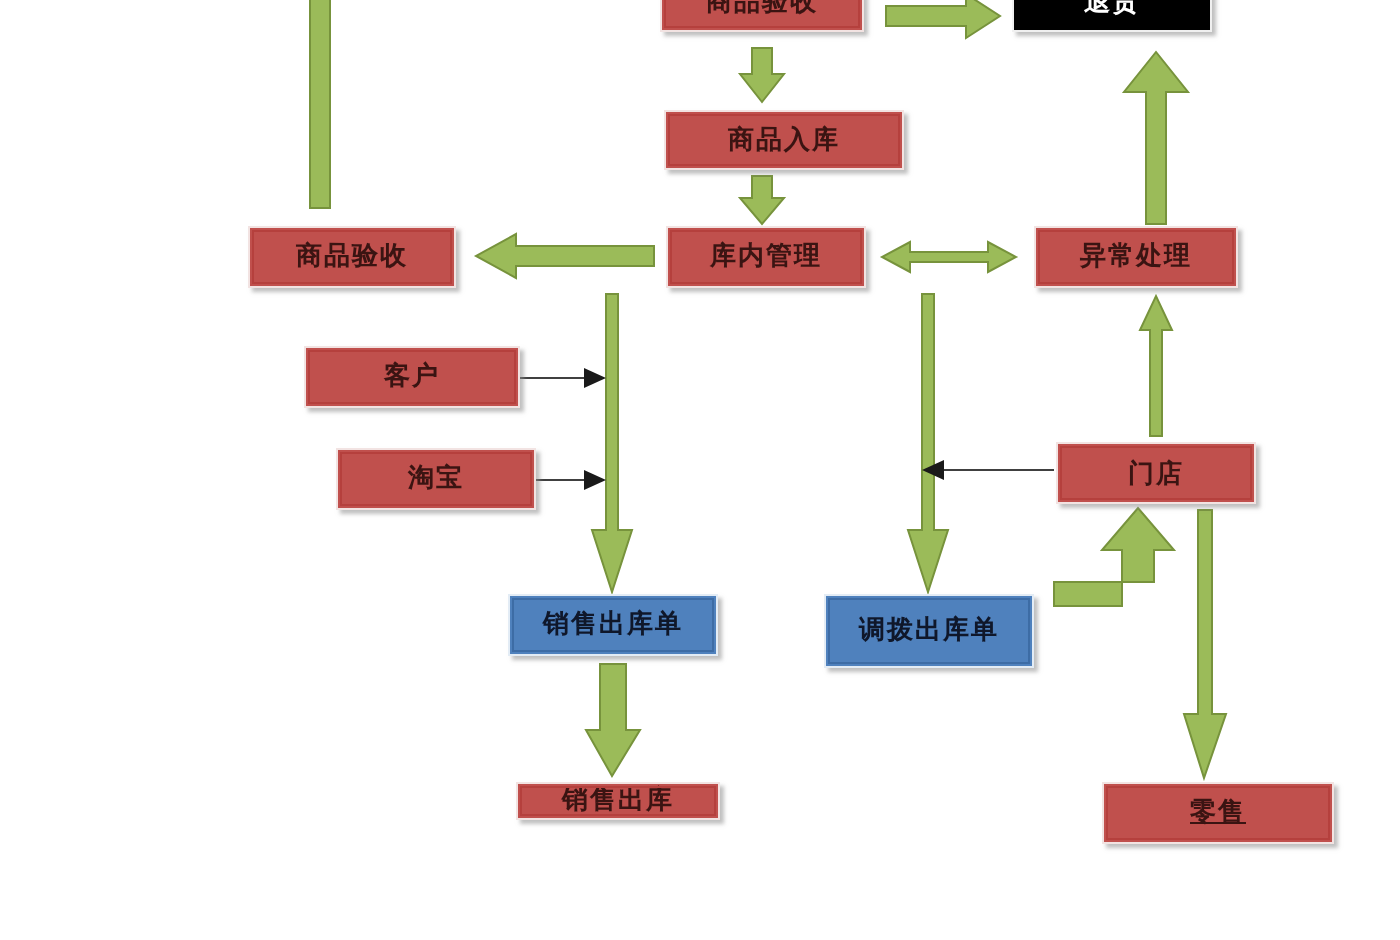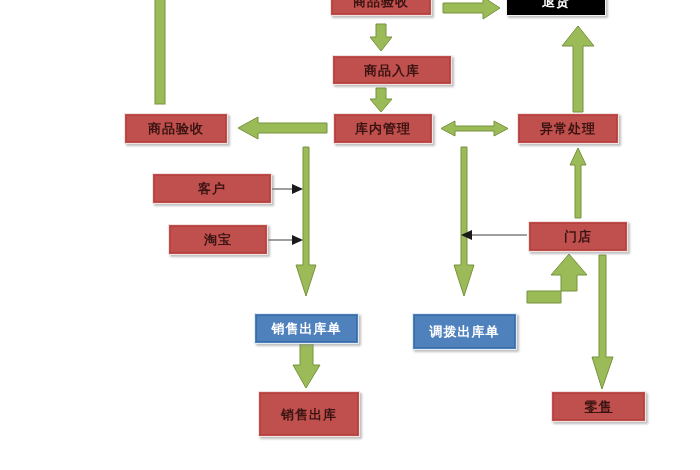--- a/index.html
+++ b/index.html
@@ -35,25 +35,24 @@
 
   .node.red {
     background: #c0504d;
     color: #3a1412;
     border: 1px solid #f2e3e2;
     outline: 1px solid #b5403d;
     outline-offset: -3px;
   }
   .node.blue {
     background: #4f81bd;
-    color: #ffffff;
+    color: #0f172a;
     border: 1px solid #e3ecf5;
     outline: 1px solid #3d6ca5;
     outline-offset: -3px;
-    margin-top: 16px;
   }
   .node.black {
     background: #000000;
     color: #ffffff;
     border: 1px solid #f0f0f0;
   }
 
   
   #arrows {
     position: absolute;
@@ -153,36 +152,36 @@
       </div>
       <div class="node red" style="left: 124px; top: 113px; width: 104px; height: 31px;">
         <span class="lbl">商品验收</span>
       </div>
       <div class="node red" style="left: 333px; top: 113px; width: 100px; height: 31px; justify-content: center;">
         <span class="lbl">库内管理</span>
       </div>
       <div class="node red" style="left: 517px; top: 113px; width: 102px; height: 31px; justify-content: center;">
         <span class="lbl">异常处理</span>
       </div>
-      <div class="node red" style="left: 152px; top: 173px; width: 120px; height: 31px;">
+      <div class="node red" style="left: 152px; top: 173px; width: 108px; height: 31px;">
         <span class="lbl">客户</span>
       </div>
       <div class="node red" style="left: 152px; top: 224px; width: 100px; height: 31px; margin-left: 16px;">
         <span class="lbl">淘宝</span>
       </div>
       <div class="node red" style="left: 528px; top: 221px; width: 100px; height: 31px; font-family: Liberation Serif, serif;">
         <span class="lbl">门店</span>
       </div>
       <div class="node blue" style="left: 254px; top: 297px; width: 105px; height: 31px;">
         <span class="lbl">销售出库单</span>
       </div>
       <div class="node blue" style="left: 412px; top: 297px; width: 105px; height: 37px;">
         <span class="lbl">调拨出库单</span>
       </div>
-      <div class="node red" style="left: 258px; top: 391px; width: 102px; height: 46px;">
+      <div class="node red" style="left: 258px; top: 391px; width: 102px; height: 19px; font-family: Liberation Mono, monospace;">
         <span class="lbl">销售出库</span>
       </div>
-      <div class="node red" style="left: 551px; top: 391px; width: 95px; height: 31px; text-decoration: underline;">
+      <div class="node red" style="left: 551px; top: 391px; width: 116px; height: 31px; text-decoration: underline;">
         <span class="lbl">零售</span>
       </div>
     </div>
 
 </div>
 
 </body></html>

